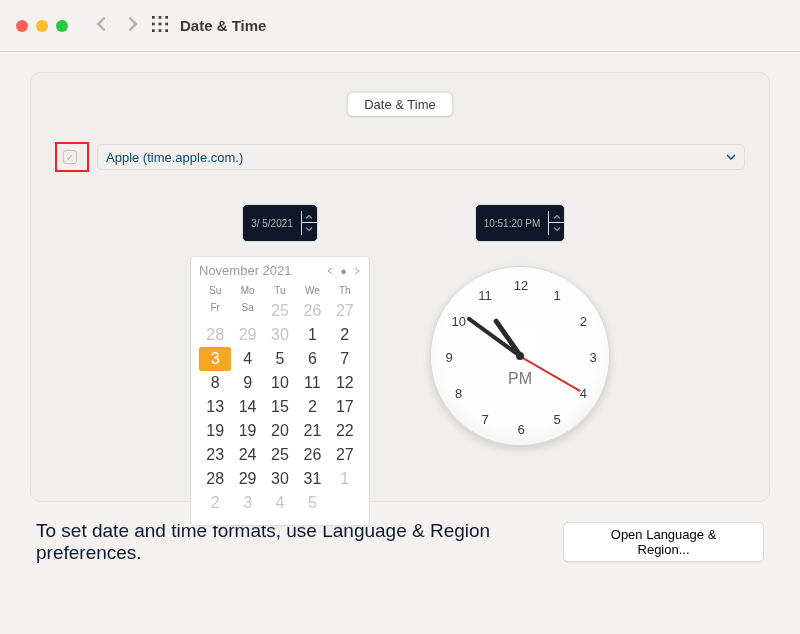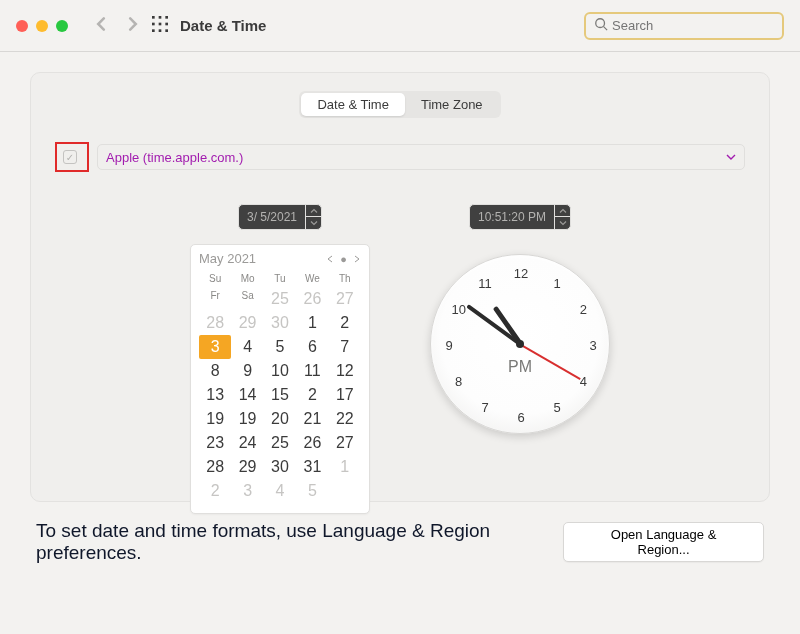--- a/index.html
+++ b/index.html
@@ -23,28 +23,28 @@
 
 .tabs { display: flex; justify-content: center; margin-bottom: 24px; }
 .tabs .seg { display: flex; background: #e6e5e3; border-radius: 6px; padding: 2px; }
 .tabs .tab { font-size: 13px; padding: 4px 16px; border-radius: 5px; color: #3b3b3b; cursor: default; }
 .tabs .tab.active { background: #fff; box-shadow: 0 1px 2px rgba(0,0,0,.1); }
 
 .row-auto { display: flex; align-items: center; gap: 8px; margin-bottom: 32px; }
 .highlight { border: 2px solid #e02a2a; padding: 6px 10px 6px 6px; }
 .chk { width: 14px; height: 14px; border: 1px solid #c4c3c1; border-radius: 3px; display: inline-flex; align-items: center; justify-content: center; background: #f0efed; color: #b3b2b0; font-size: 10px; }
 .lbl-auto { font-size: 13px; color: #b3b2b0; }
-.server { flex: 1; height: 26px; border: 1px solid #e0dfdd; border-radius: 5px; display: flex; align-items: center; padding: 0 8px; color: #a21caf; font-size: 13px; background: #f0efed; justify-content: space-between; gap: 20px; }
+.server { flex: 1; height: 26px; border: 1px solid #e0dfdd; border-radius: 5px; display: flex; align-items: center; padding: 0 8px; color: #0c4a6e; font-size: 13px; background: #f0efed; justify-content: space-between; gap: 20px; }
 .server svg { width: 10px; height: 10px; }
 
 .columns { display: flex; gap: 60px; justify-content: center; }
 
 .col-left, .col-right { display: flex; flex-direction: column; align-items: center; }
 
-.stepper { display: flex; align-items: center; height: 26px; border: 1px solid #e0dfdd; border-radius: 5px; background: #404040; color: #b3b2b0; font-size: 12px; margin-bottom: 14px; }
+.stepper { display: flex; align-items: center; height: 38px; border: 1px solid #e0dfdd; border-radius: 5px; background: #0f172a; color: #b3b2b0; font-size: 10px; margin-bottom: 14px; }
 .stepper .val { padding: 0 8px; }
 .stepper .arrows { display: flex; flex-direction: column; border-left: 1px solid #e0dfdd; width: 16px; }
 .stepper .arrows div { height: 12px; display: flex; align-items: center; justify-content: center; }
 .stepper .arrows div:first-child { border-bottom: 1px solid #e0dfdd; }
 .stepper svg { width: 8px; height: 6px; }
 
 .calendar { width: 180px; background: #fff; border: 1px solid #e0dfdd; border-radius: 5px; padding: 6px 8px 10px; box-shadow: 0 1px 2px rgba(0,0,0,.04); }
 .cal-head { display: flex; align-items: center; justify-content: space-between; margin-bottom: 4px; }
 .cal-title { font-size: 13px; color: #9b9a98; font-weight: 500; }
 .cal-nav { display: flex; gap: 6px; color: #9b9a98; align-items: center; }
@@ -96,35 +96,27 @@
           <rect x="0" y="5" width="2" height="2"></rect>
           <rect x="5" y="5" width="2" height="2"></rect>
           <rect x="10" y="5" width="2" height="2"></rect>
           <rect x="0" y="10" width="2" height="2"></rect>
           <rect x="5" y="10" width="2" height="2"></rect>
           <rect x="10" y="10" width="2" height="2"></rect>
         </g>
       </svg>
   </span>
   <div class="title">Date &amp; Time</div>
-  <div class="search">
-    <span><svg viewBox="0 0 16 16">
-          <circle cx="7" cy="7" r="5" stroke="currentColor" stroke-width="1.5" fill="none"></circle>
-          <line x1="11" y1="11" x2="15" y2="15" stroke="currentColor" stroke-width="1.5"></line>
-        </svg></span>
-    <input placeholder="Search" style="">
-  </div>
 </div>
 
 <div class="content">
   <div class="pane">
     <div class="tabs">
       <div class="seg">
         <div class="tab active">Date &amp; Time</div>
-        <div class="tab">Time Zone</div>
       </div>
     </div>
 
     <div class="row-auto">
       <div class="highlight" style="display:flex;align-items:center;gap:8px;">
         <span class="chk">✓</span>
       </div>
       <div class="server">
         <span>Apple (time.apple.com.)</span>
         <span><svg viewBox="0 0 10 6">
@@ -145,21 +137,21 @@
               </div>
             <div>
                 <svg viewBox="0 0 8 5">
                   <path d="M1 1 L4 4 L7 1" stroke="#9b9a98" stroke-width="1.2" fill="none"></path>
                 </svg>
               </div>
           </div>
         </div>
         <div class="calendar">
           <div class="cal-head">
-            <span class="cal-title">May 2021</span>
+            <span class="cal-title">November 2021</span>
             <div class="cal-nav">
               <span><svg viewBox="0 0 6 8">
                     <path d="M5 1 L1 4 L5 7" stroke="currentColor" fill="none"></path>
                   </svg></span>
               <span>●</span>
               <span><svg viewBox="0 0 6 8">
                     <path d="M1 1 L5 4 L1 7" stroke="currentColor" fill="none"></path>
                   </svg></span>
             </div>
           </div>

